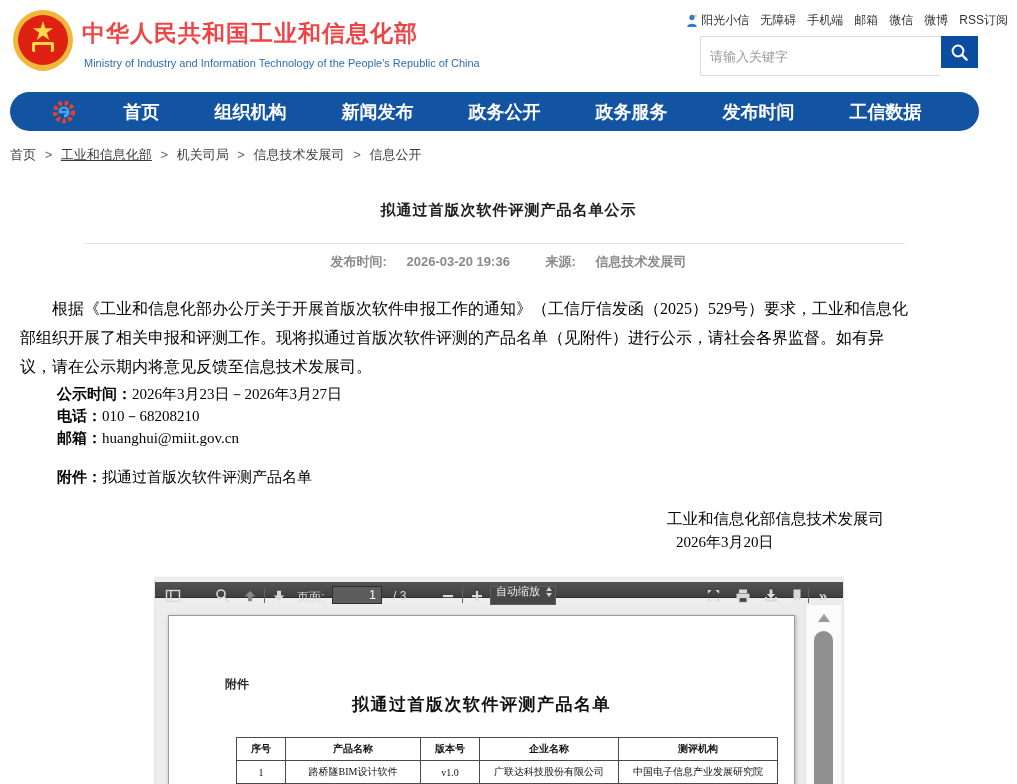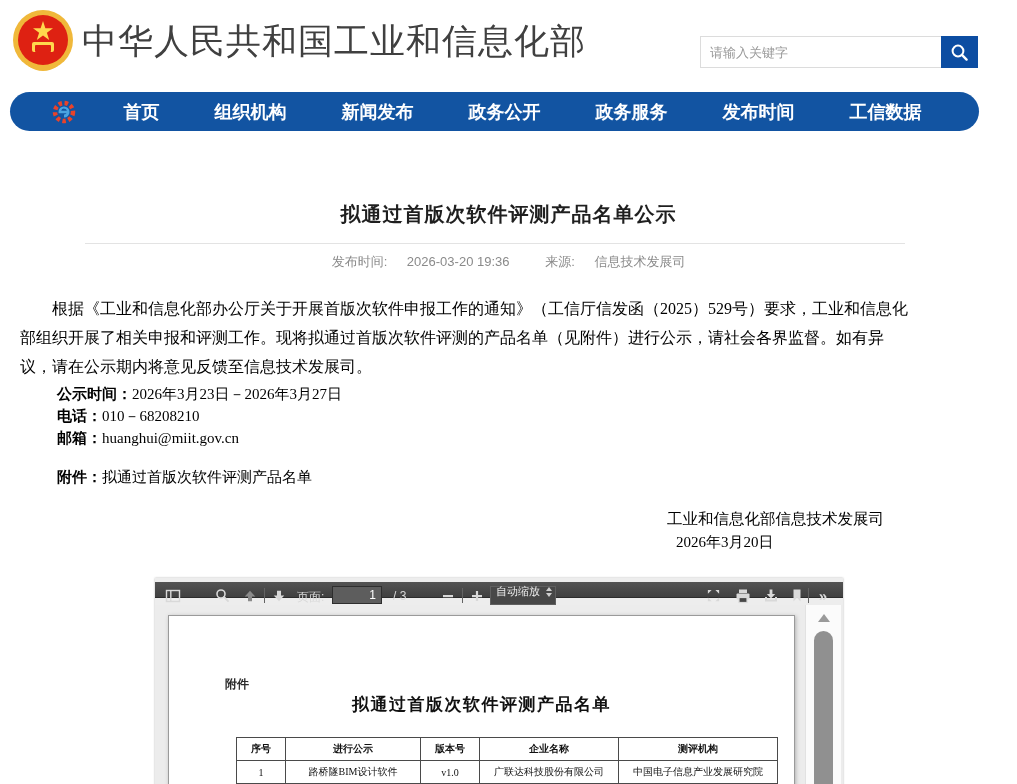--- a/index.html
+++ b/index.html
@@ -2,29 +2,29 @@
 <html><head>
 <meta charset="utf-8">
 <style>
   * { margin:0; padding:0; box-sizing:border-box; }
   html,body { background:#fff; }
   .page { position:relative; width:1017px; height:784px; background:#fff; overflow:hidden;
           font-family:"Liberation Sans",sans-serif; }
 
   
   .emblem { position:absolute; left:12px; top:9px; width:62px; height:64px; }
-  .site-title { position:absolute; left:82px; top:18px; font-size:35px; font-weight:normal;
-                color:#404040; letter-spacing:1px; white-space:nowrap; }
+  .site-title { position:absolute; left:82px; top:18px; font-size:23px; font-weight:bold;
+                color:#ef4444; letter-spacing:1px; white-space:nowrap; }
   .site-subtitle { position:absolute; left:84px; top:57px; font-size:11px; color:#2f6db5; white-space:nowrap; }
 
   .top-links { position:absolute; top:12px; right:9px; display:flex; gap:11px; align-items:center;
                font-size:12px; color:#333; }
   .top-link { cursor:pointer; white-space:nowrap; display:flex; align-items:center; gap:3px; }
 
-  .search-input { position:absolute; left:700px; top:36px; width:241px; height:32px;
+  .search-input { position:absolute; left:700px; top:36px; width:241px; height:40px;
                   border:1px solid #dcdcdc; border-right:none; padding:0 9px; font-size:13px;
                   color:#555; outline:none; font-family:"Liberation Sans",sans-serif; }
   .search-input::placeholder { color:#999; }
   .search-btn { position:absolute; left:941px; top:36px; width:37px; height:32px; background:#0c4da2;
                 border:none; display:flex; align-items:center; justify-content:center; cursor:pointer; }
 
   
   .navbar { position:absolute; left:10px; top:92px; width:969px; height:39px; background:#1254a2;
             border-radius:20px; display:flex; align-items:center; }
   .nav-logo { margin-left:42px; width:24px; height:24px; flex:0 0 auto; }
@@ -32,25 +32,25 @@
   .nav-item { color:#fff; font-size:18px; font-weight:bold; cursor:pointer; white-space:nowrap; }
 
   
   .breadcrumb { position:absolute; left:10px; top:146px; font-size:13px; color:#3c3c3c; }
   .crumb { cursor:pointer; }
   .crumb.u { text-decoration:underline; }
   .crumb-sep { color:#666; margin:0 5px; }
 
   
   .article-title { position:absolute; left:0; top:201px; width:100%; text-align:center;
-                   font-size:20px; font-weight:bold; color:#1f1f1f; letter-spacing:1px; }
+                   font-size:15px; font-weight:bold; color:#1f1f1f; letter-spacing:1px; }
   .title-divider { position:absolute; left:85px; top:243px; width:820px; border-top:1px solid #e3e3e3; }
   .article-meta { position:absolute; left:0; top:253px; width:100%; text-align:center;
                   font-size:13px; color:#8a8a8a; }
-  .article-meta span { margin:0 8px; }
+  .article-meta span { margin:0 8px;font-weight:bold; }
 
   .serif { font-family:"Liberation Serif","DejaVu Serif",serif; }
   .para { position:absolute; left:20px; top:294px; width:888px; font-size:16px; line-height:29px;
           text-indent:2em; color:#000; }
   .info-line { position:absolute; left:57px; font-size:15px; color:#000; }
   .info-line .lbl { font-weight:bold; font-family:Liberation Sans, sans-serif;margin-top:7px; }
   .sig-org  { position:absolute; left:667px; top:509px; font-size:15.5px; color:#000; }
   .sig-date { position:absolute; left:676px; top:533px; font-size:15px; color:#000; }
 
   
@@ -106,21 +106,38 @@
     <svg width="62" height="64" viewBox="0 0 62 64">
       <circle cx="31" cy="31" r="30" fill="#f0b83a"></circle>
       <circle cx="31" cy="31" r="25" fill="#de2112"></circle>
       <polygon points="31,12 33.4,19.2 41,19.2 34.9,23.7 37.2,31 31,26.5 24.8,31 27.1,23.7 21,19.2 28.6,19.2" fill="#ffd84d"></polygon>
       <rect x="20" y="33" width="22" height="10" rx="2" fill="#ffd84d"></rect>
       <rect x="23" y="36" width="16" height="7" rx="1" fill="#de2112"></rect>
       <path d="M16 52 Q31 62 46 52 L46 57 Q31 67 16 57 Z" fill="#f0b83a"></path>
     </svg>
   </div>
   <div class="site-title">中华人民共和国工业和信息化部</div>
-
+  <div class="site-subtitle">Ministry of Industry and Information Technology of the People's Republic of China</div>
+
+  <div class="top-links">
+    <span class="top-link">
+      <svg width="12" height="14" viewBox="0 0 12 14">
+        <circle cx="6" cy="3.4" r="2.6" fill="#2e7bd0"></circle>
+        <path d="M1.2 13 C1.2 8.6 10.8 8.6 10.8 13 Z" fill="#2e7bd0"></path>
+        <circle cx="9.6" cy="1.8" r="1.4" fill="#f5c63c"></circle>
+      </svg>
+      <span>阳光小信</span>
+    </span>
+    <span class="top-link">无障碍</span>
+    <span class="top-link">手机端</span>
+    <span class="top-link">邮箱</span>
+    <span class="top-link">微信</span>
+    <span class="top-link">微博</span>
+    <span class="top-link">RSS订阅</span>
+  </div>
 
   <input class="search-input" placeholder="请输入关键字" style="">
   <button class="search-btn">
     <svg width="19" height="19" viewBox="0 0 19 19">
       <circle cx="8" cy="8" r="5.4" fill="none" stroke="#fff" stroke-width="2"></circle>
       <line x1="12.2" y1="12.2" x2="16.6" y2="16.6" stroke="#fff" stroke-width="2.4" stroke-linecap="round"></line>
     </svg>
   </button>
 
   <div class="navbar">
@@ -132,20 +149,31 @@
       <span class="nav-item">首页</span>
       <span class="nav-item">组织机构</span>
       <span class="nav-item">新闻发布</span>
       <span class="nav-item">政务公开</span>
       <span class="nav-item">政务服务</span>
       <span class="nav-item">发布时间</span>
       <span class="nav-item">工信数据</span>
     </div>
   </div>
 
+  <div class="breadcrumb">
+    <span class="crumb">首页</span>
+    <span class="crumb-sep">&gt;</span>
+    <span class="crumb u">工业和信息化部</span>
+    <span class="crumb-sep">&gt;</span>
+    <span class="crumb">机关司局</span>
+    <span class="crumb-sep">&gt;</span>
+    <span class="crumb">信息技术发展司</span>
+    <span class="crumb-sep">&gt;</span>
+    <span class="crumb">信息公开</span>
+  </div>
 
   <div class="article-title">拟通过首版次软件评测产品名单公示</div>
   <div class="title-divider"></div>
   <div class="article-meta">
     <span><span>发布时间: </span><span>2026-03-20 19:36</span></span>
     <span><span>来源: </span><span>信息技术发展司</span></span>
   </div>
 
   <div class="para serif">根据《工业和信息化部办公厅关于开展首版次软件申报工作的通知》（工信厅信发函（2025）529号）要求，工业和信息化部组织开展了相关申报和评测工作。现将拟通过首版次软件评测的产品名单（见附件）进行公示，请社会各界监督。如有异议，请在公示期内将意见反馈至信息技术发展司。</div>
 
@@ -260,21 +288,21 @@
           <colgroup>
             <col style="width:45px">
               <col style="width:135px">
               <col style="width:51px">
             <col style="width:133px">
               <col style="width:136px">
           </colgroup>
           <thead>
             <tr>
               <th>序号</th>
-              <th>进行公示</th>
+              <th>产品名称</th>
               <th>版本号</th>
               <th>企业名称</th>
               <th>测评机构</th>
             </tr>
           </thead>
           <tbody>
             <tr>
               <td>1</td>
               <td>路桥隧BIM设计软件</td>
               <td>v1.0</td>

